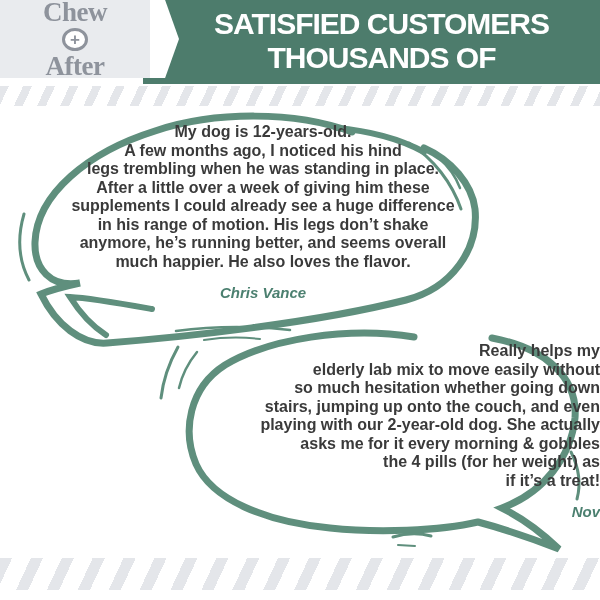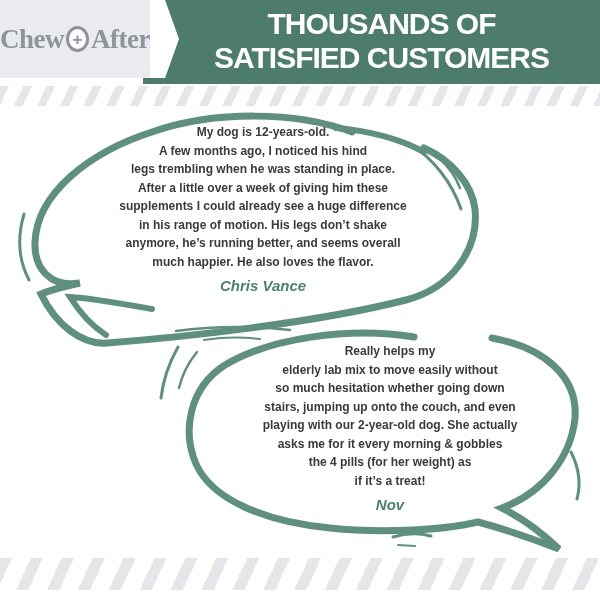--- a/index.html
+++ b/index.html
@@ -9,20 +9,21 @@
   }
   
   .green-band {
     position:absolute; left:143px; top:0; width:457px; height:84px;
     background:#4d7c6c;
   }
   .logo-panel {
     position:absolute; left:0; top:0; width:150px; height:78px;
     background:#e9ebee; display:flex; align-items:center; justify-content:center;
     z-index:3;
+    flex-direction:column;
   }
   .white-arrow {
     position:absolute; left:150px; top:0; width:29px; height:78px;
     background:#ffffff; z-index:3;
     clip-path:polygon(0 0, 52% 0, 100% 50%, 52% 100%, 0 100%);
   }
   .logo-word {
     font-family:"Liberation Serif", serif; font-weight:700;
     font-size:27px; color:#8e939c; letter-spacing:-0.5px;
   }
@@ -49,46 +50,46 @@
     background:repeating-linear-gradient(115deg, #e4e6ea 0 11px, #ffffff 11px 28px);
   }
   
   svg.bubbles { position:absolute; left:0; top:0; z-index:2; }
   svg.bubbles path { fill:none; stroke:#5f8f7d; stroke-linecap:round; }
   
   .quote {
     position:absolute; z-index:4; text-align:center;
     color:#3a3a3a; font-weight:700;
   }
-  .quote-text { font-size:12px; line-height:18.5px; white-space:pre-line; }
+  .quote-text { font-size:16px; line-height:18.5px; white-space:pre-line; }
   .quote-author {
-    margin-top:6px; font-size:15px; font-style:italic; color:#4c8070;
+    margin-top:13px; font-size:15px; font-style:italic; color:#4c8070;
   }
   .q1 { left:48px;  top:123px; width:430px; }
-  .q2 { left:180px; top:342px; width:420px; }
+  .q2 { left:180px; top:342px; width:420px;text-align:right; }
 </style>
 </head>
 <body>
 
 <div class="page">
 
   <div class="green-band"></div>
 
   <div class="logo-panel">
     <span class="logo-word">Chew</span>
     <span class="plus-badge">
       <span>+</span>
     </span>
     <span class="logo-word">After</span>
   </div>
   <div class="white-arrow"></div>
 
   <div class="title">
+    <div>SATISFIED CUSTOMERS</div>
     <div>THOUSANDS OF</div>
-    <div>SATISFIED CUSTOMERS</div>
   </div>
 
   <div class="stripes stripes-top"></div>
   <div class="stripes stripes-bottom"></div>
 
   <svg class="bubbles" width="600" height="600" viewBox="0 0 600 600">
 
     <path stroke-width="7" d="M 352 132
          C 295 111, 215 111, 155 131
          C 88 152, 37 194, 35 242

